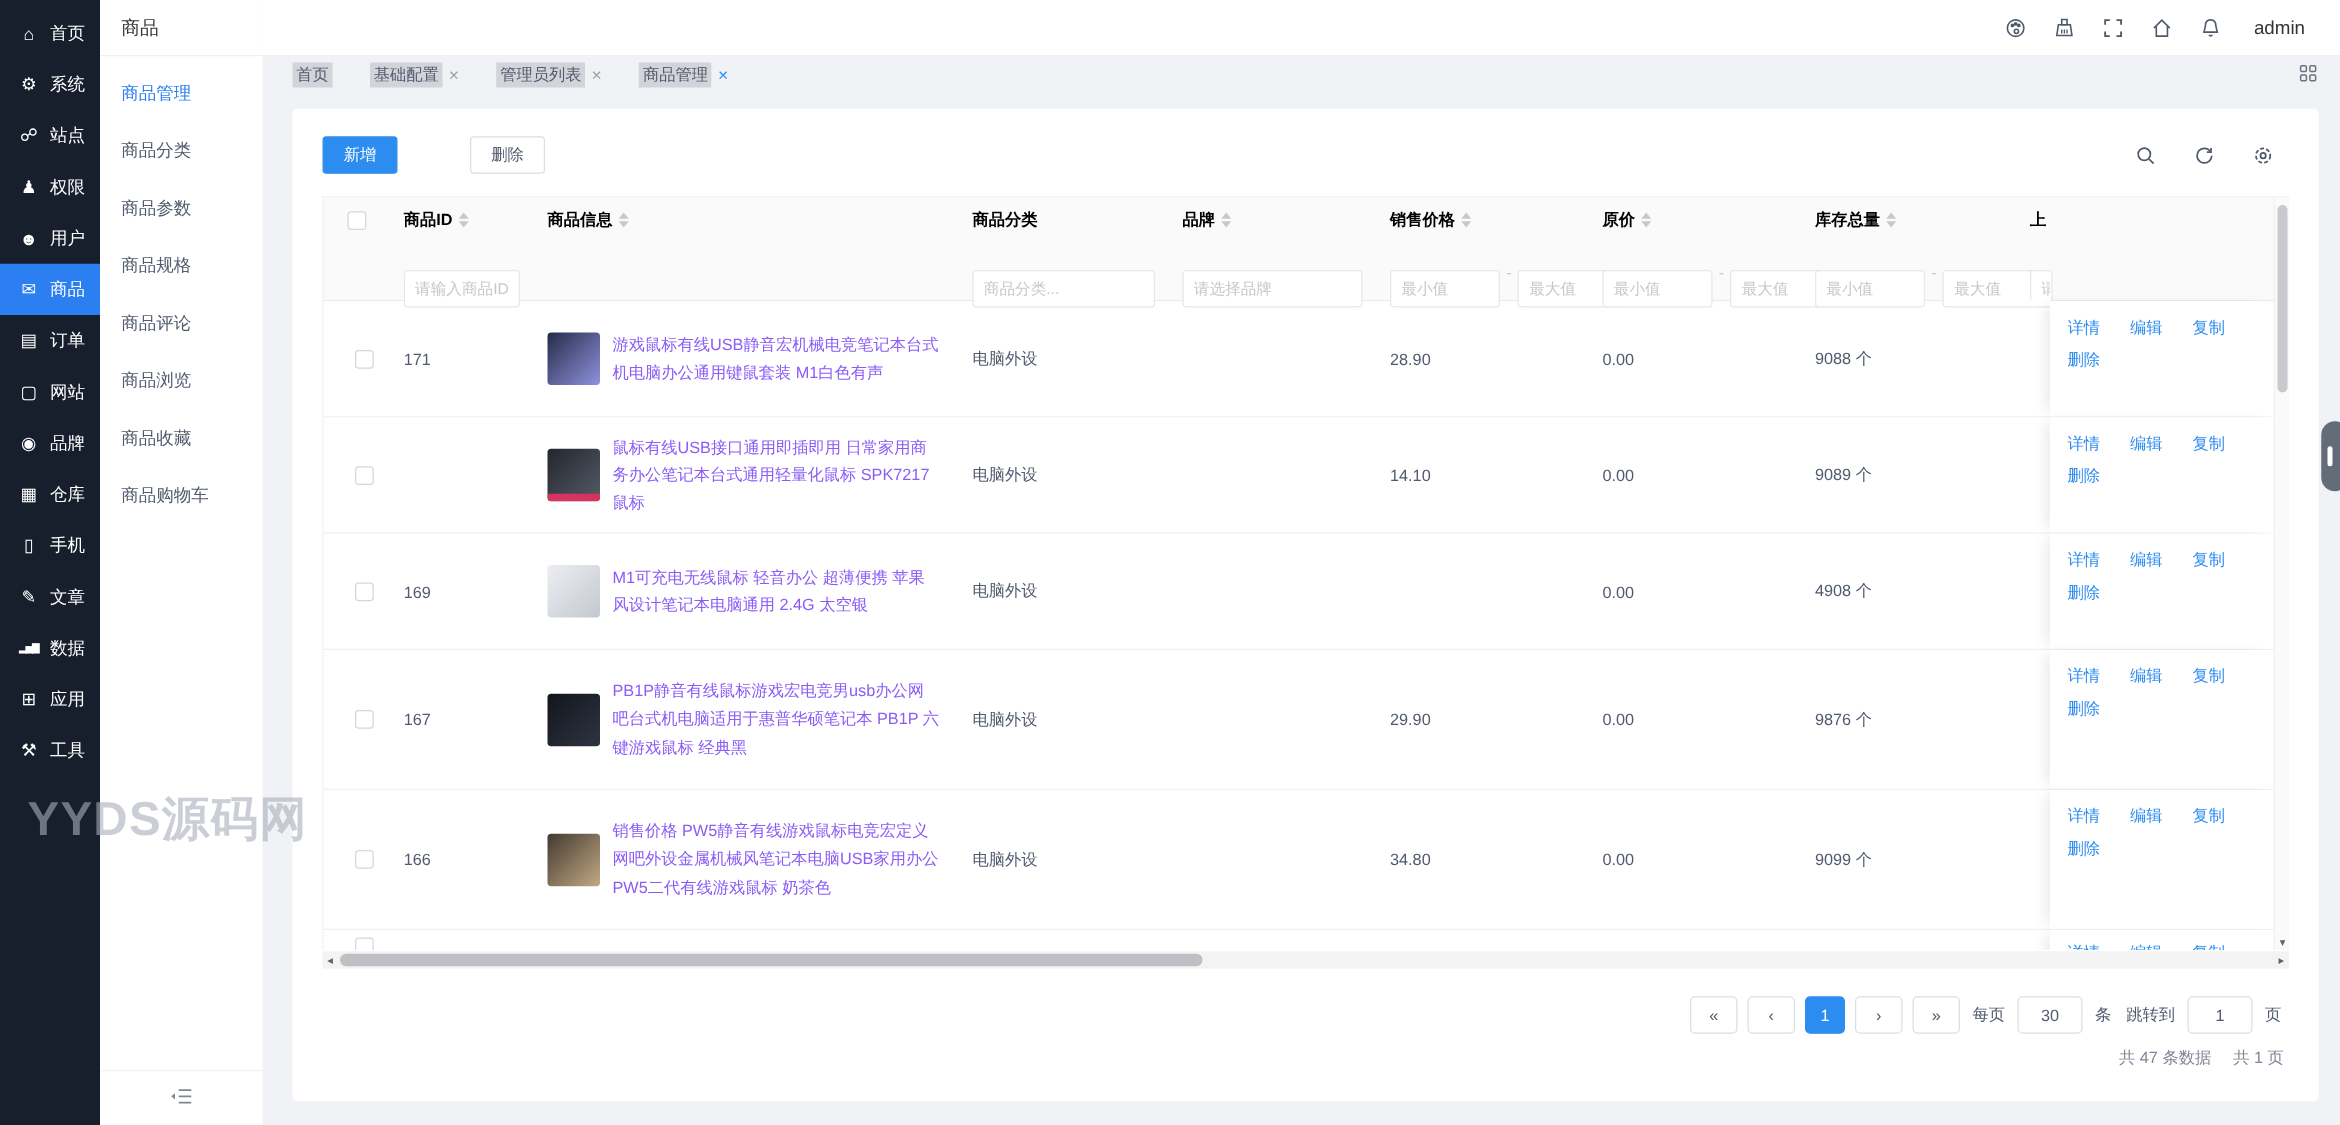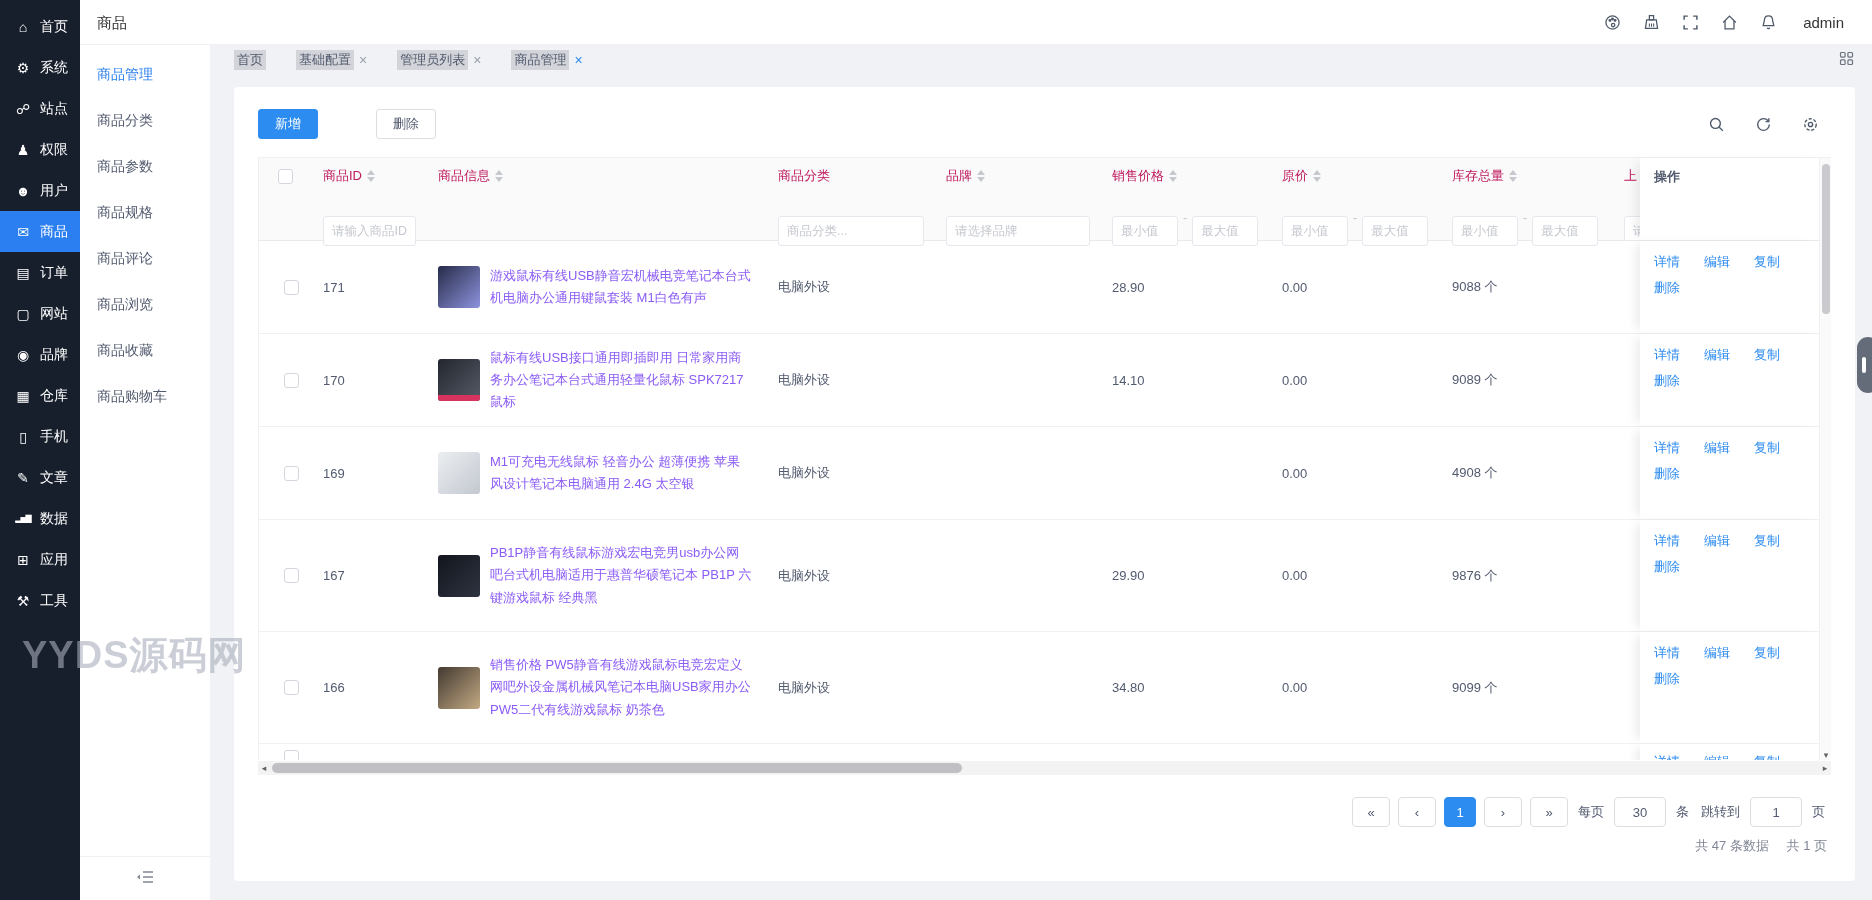--- a/index.html
+++ b/index.html
@@ -43,34 +43,34 @@
 
   .toolbar { display:flex; align-items:center; margin-bottom:18px;gap:48px; }
   .btn { height:30px; padding:0 16px; border-radius:3px; border:1px solid #dcdee2; background:#fff; color:#515a6e; font-size:13px; cursor:pointer; margin-right:10px; }
   .btn-primary { background:#2d8cf0; border-color:#2d8cf0; color:#fff; }
   .toolbar-icons { margin-left:auto; display:flex; align-items:center; gap:30px; padding-right:12px; }
 
   
   .table { --cols:52px 115px 340px 168px 166px 170px 170px 172px 28px 180px;
            border:1px solid #eef0f3; border-bottom:none; position:relative; }
   .thead { display:grid; grid-template-columns:var(--cols); background:#fafafa; border-bottom:1px solid #e8eaec; }
-  .th { grid-row:1; display:flex; align-items:center; padding-left:12px; height:36px; font-weight:400; color:#be185d; font-size:13px; }
+  .th { grid-row:1; display:flex; align-items:center; padding-left:12px; height:36px; font-weight:700; color:#000000; font-size:13px; }
   .tf { grid-row:2; display:flex; align-items:center; padding:0 10px 0 12px; height:46px; }
   .c0{grid-column:1} .c1{grid-column:2} .c2{grid-column:3} .c3{grid-column:4} .c4{grid-column:5}
   .c5{grid-column:6} .c6{grid-column:7} .c7{grid-column:8} .c8{grid-column:9} .c9{grid-column:10}
   .th.c0,.td.c0,.tf.c0 { justify-content:center; padding-left:0; }
   .tf.c8 { overflow:hidden; padding-right:0; }
   .ops-head { grid-column:10; grid-row:1 / 3; background:#fff; box-shadow:-8px 0 10px -4px rgba(0,0,0,.08); padding:10px 0 0 14px; font-weight:700; font-size:13px; color:#515a6e; }
   .sort { display:inline-flex; flex-direction:column; margin-left:5px; }
   .sort i { width:0; height:0; border-left:4px solid transparent; border-right:4px solid transparent; display:block; }
   .sort .up { border-bottom:5px solid #c5c8ce; margin-bottom:2px; }
   .sort .dn { border-top:5px solid #c5c8ce; }
   .fin { height:30px; border:1px solid #e6e8ee; border-radius:3px; background:#fff; padding:0 8px; font-size:12.5px; color:#3b82f6; width:100%;margin-top:27px; }
   .fin::placeholder { color:#c5c8ce; }
-  .fin.half { width:66px; }
+  .fin.half { width:88px; }
   .dash { color:#c5c8ce; margin:0 5px; }
   .cb { width:15px; height:15px; border:1px solid #d4d7dd; border-radius:3px; background:#fff; display:inline-block; cursor:pointer; }
 
   .tr { display:grid; grid-template-columns:var(--cols); border-bottom:1px solid #eef0f3; background:#fff; }
   .td { font-size:13px; color:#515a6e; }
   .td.v { display:flex; align-items:center; padding-left:12px; }
   .td.info { gap:10px; padding-right:14px; }
   .thumb { width:42px; height:42px; border-radius:3px; flex:none; position:relative; overflow:hidden; }
   .thumb .stripe { position:absolute; left:0; bottom:0; width:100%; height:6px; }
   .title { color:#8b5cf6; text-decoration:none; line-height:1.7; cursor:pointer; }
@@ -366,21 +366,20 @@
               </div>
             <div class="tf c7">
                 <input class="fin half" placeholder="最小值" style="">
                 <span class="dash">-</span>
                 <input class="fin half" placeholder="最大值" style="">
               </div>
             <div class="tf c8">
                 <input class="fin" style="width: 38px;" placeholder="请">
               </div>
 
-            <div class="ops-head">操作</div>
           </div>
 
           <div id="table-body">
   <div class="tr row" style="height: 93px;">
     <div class="td c0 v">
                   <span class="cb"></span>
                 </div>
     <div class="td c1 v">171</div>
     <div class="td c2 v info">
       <span class="thumb" style="background: linear-gradient(135deg, rgb(38, 43, 73), rgb(142, 147, 222));"></span>
@@ -399,21 +398,20 @@
                     <a class="op">复制</a>
                     <a class="op">删除</a>
                   </div>
                 </div>
   </div>
 
   <div class="tr row" style="height: 93px;">
     <div class="td c0 v">
                   <span class="cb"></span>
                 </div>
-    <div class="td c1 v">170</div>
     <div class="td c2 v info">
       <span class="thumb" style="background: linear-gradient(135deg, rgb(35, 38, 46), rgb(85, 91, 102));">
                     <span class="stripe" style="background: rgb(216, 51, 95);"></span>
                   </span>
       <a class="title">鼠标有线USB接口通用即插即用 日常家用商务办公笔记本台式通用轻量化鼠标 SPK7217鼠标</a>
     </div>
     <div class="td c3 v">电脑外设</div>
     <div class="td c4 v"></div>
     <div class="td c5 v">14.10</div>
     <div class="td c6 v">0.00</div>

